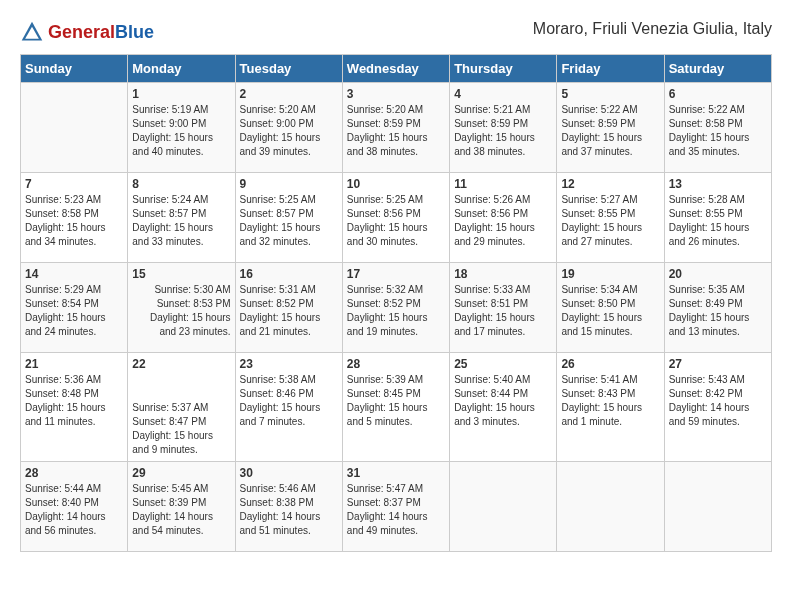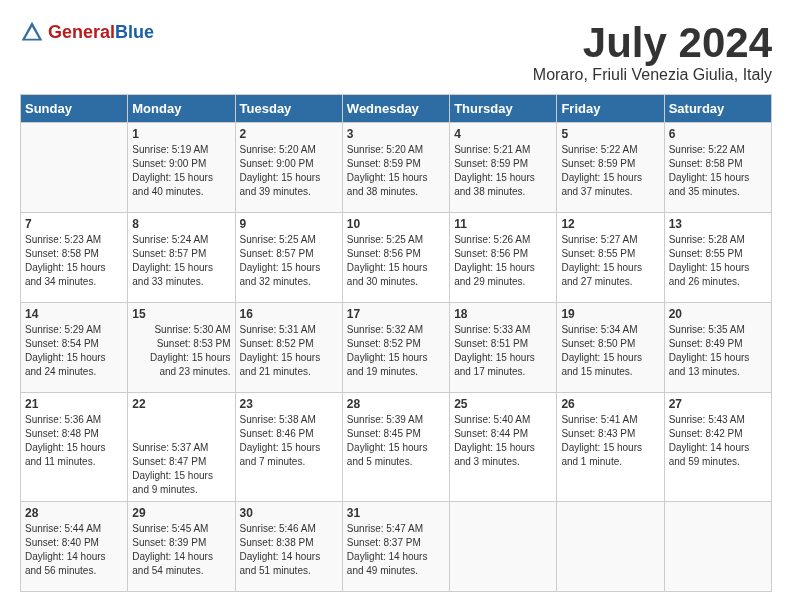--- a/index.html
+++ b/index.html
@@ -100,21 +100,20 @@
   <div class="logo">
     <svg class="logo-icon" viewBox="0 0 28 28" xmlns="http://www.w3.org/2000/svg">
       <polygon points="14,2 26,24 2,24" fill="#2e6da4"></polygon>
       <polygon points="14,8 22,22 6,22" fill="#fff"></polygon>
     </svg>
     <div>
       <span class="logo-text-general">General</span><span class="logo-text-blue">Blue</span>
     </div>
   </div>
   <div class="title-block">
-    <div class="month-title">July 2024</div>
     <div class="location-title">Moraro, Friuli Venezia Giulia, Italy</div>
   </div>
 </div>
 
 <table>
   <thead>
     <tr>
     <th>Sunday</th>
         <th>Monday</th>
         <th>Tuesday</th>

